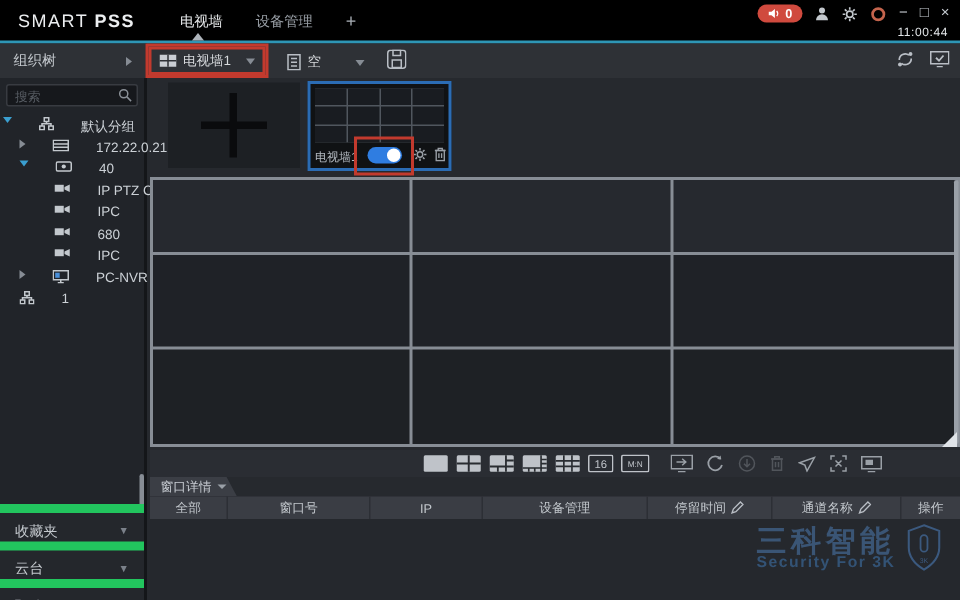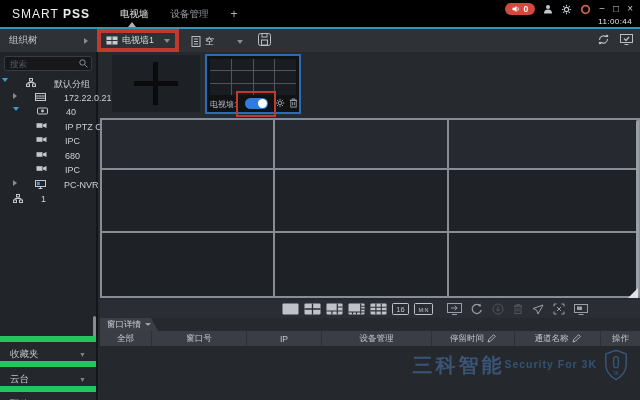--- a/index.html
+++ b/index.html
@@ -91,21 +91,21 @@
 
   
   .wd-strip{position:absolute;left:100px;top:318px;width:540px;height:13px;background:#26292e}
   .wd-tab{position:absolute;left:0;top:0;width:58px;height:13px;background:#3b3e45;color:#c9ced4;font-size:8.5px;
     display:flex;align-items:center;justify-content:center;gap:4px;clip-path:polygon(0 0,88% 0,100% 100%,0 100%);cursor:pointer}
   .wd-chev{width:0;height:0;border-left:3px solid transparent;border-right:3px solid transparent;border-top:3.5px solid #9aa0a7}
   .thead{position:absolute;left:100px;top:331px;width:540px;height:15px;background:#3a3d44;display:flex;font-size:8.5px;color:#c3c8cd}
   .th{display:flex;align-items:center;justify-content:center;gap:3px;border-right:1px solid #2c2f35;height:100%}
   .tbody{position:absolute;left:100px;top:346px;width:540px;height:54px;background:#25282d}
   .wmark{position:absolute;right:12px;top:3px;display:flex;align-items:center;gap:7px}
-  .wmtxt{display:flex;flex-direction:row;align-items:center}
+  .wmtxt{display:flex;flex-direction:column;align-items:flex-start}
   .wm1{font-size:20px;font-weight:bold;color:rgba(73,115,165,.6);letter-spacing:3px;line-height:22px}
   .wm2{font-size:10.5px;font-weight:bold;color:rgba(66,126,190,.5);letter-spacing:1px;margin-top:-3px}
 </style>
 </head>
 <body>
 
 <div class="screen">
 
   <div class="titlebar">
     <div class="logo"><span class="lt">SMART</span> <span class="lb">PSS</span></div>

